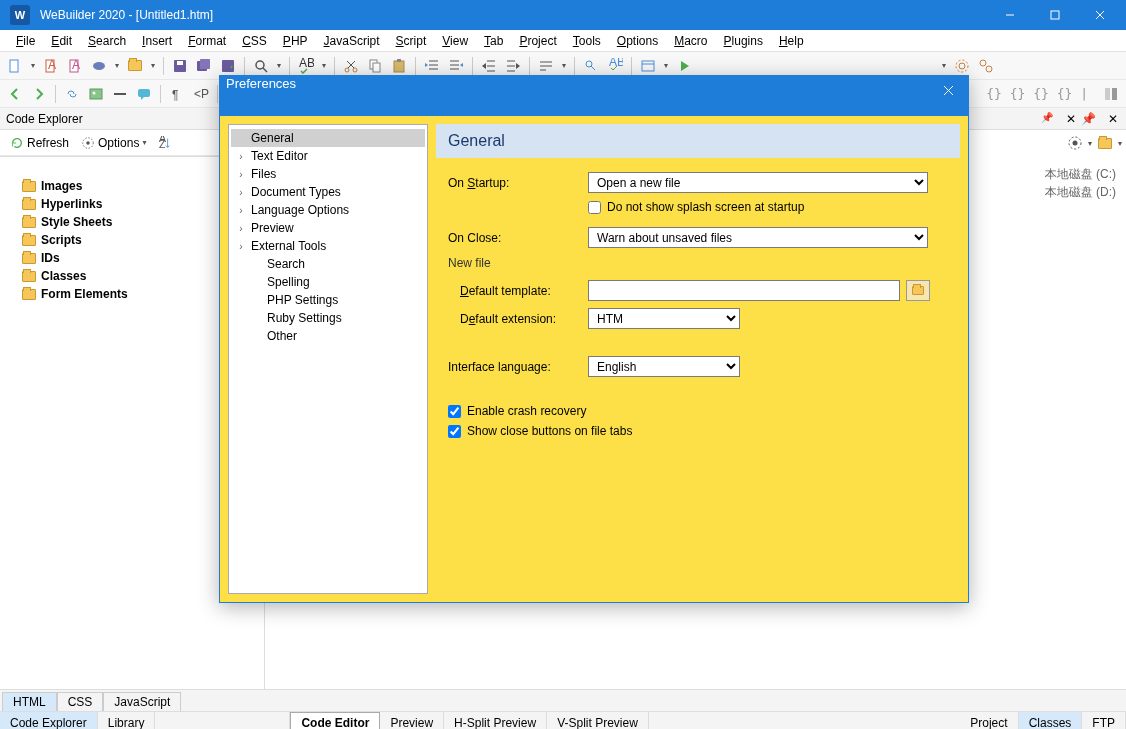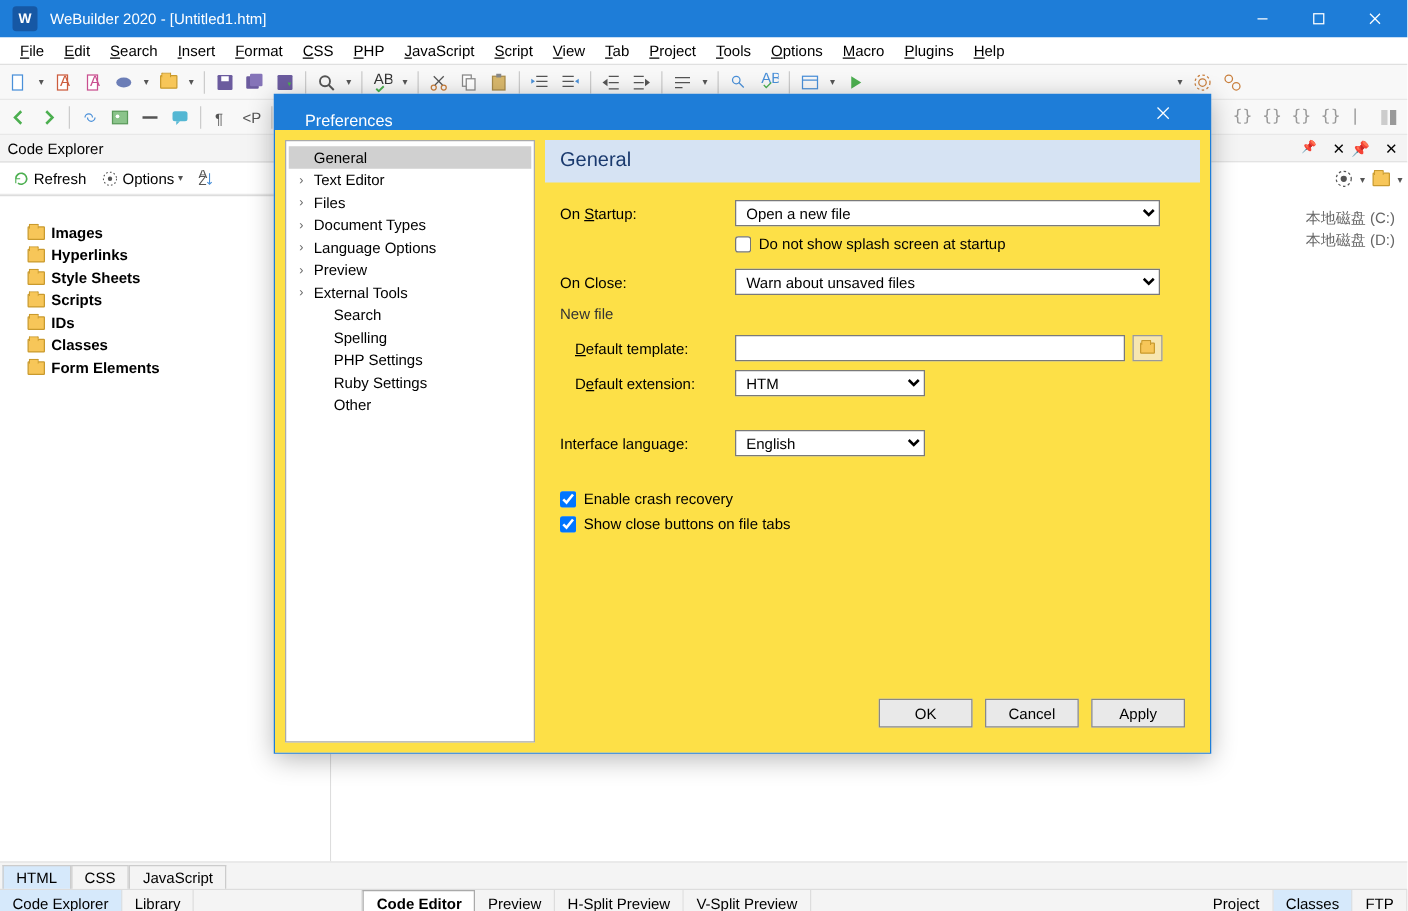--- a/index.html
+++ b/index.html
@@ -49,21 +49,21 @@
 
 .tabrow { height: 22px; background: #f4f4f4; display: flex; align-items: stretch; border-top: 1px solid #ddd; }
 .tab { padding: 3px 10px; border-right: 1px solid #ddd; cursor: pointer; background:#f4f4f4; display:flex; align-items:center;}
 .tab.active { background: #d6e9fb; }
 .tab.ce-active { background: #fff; border: 1px solid #aaa; border-bottom-color:#fff; position:relative; top:0px;}
 .tabrow.editor { background:#f4f4f4; }
 .tabrow .right-tabs { margin-left:auto; display:flex; }
 
 
 .modal { position: absolute; left: 219px; top: 75px; width: 750px; height: 528px; background: #f0f0f0; border: 1px solid #1e7dd8; box-shadow: 0 4px 20px rgba(0,0,0,.3); z-index: 100; display:flex; flex-direction:column;}
-.modal-title { height: 28px; background: #1e7dd8; color: #fff; display: flex; align-items: flex-end; padding: 0 24px; }
+.modal-title { height: 40px; background: #1e7dd8; color: #fff; display: flex; align-items: flex-start; padding: 0 6px; }
 .modal-title .txt { flex:1; font-size: 13px; }
 .modal-title .close { width: 28px; height: 28px; display:flex; align-items:center; justify-content:center; cursor:pointer;}
 .modal-body { flex:1; display:flex; padding: 8px; gap: 8px; background:#fde047;}
 .modal-nav { width: 200px; background:#fff; border:1px solid #aaa; padding:4px 2px; }
 .nav-item { display:flex; align-items:center; padding: 2px 4px; gap:4px; cursor:pointer; }
 .nav-item.sel { background:#d0d0d0; }
 .nav-item .chev { width:12px; color:#666; font-size:10px; text-align:center;}
 .nav-item.indent { padding-left: 20px; }
 .modal-content { flex:1; display:flex; flex-direction:column; }
 .content-head { background:#d6e3f3; padding: 8px 12px; font-size: 16px; color:#1a3a6e; }
@@ -615,26 +615,15 @@
         <div style="height:20px"></div>
         <div class="checkbox-row">
           <input type="checkbox" checked="" style="">
           <span>Enable crash recovery</span>
         </div>
         <div class="checkbox-row">
           <input type="checkbox" checked="" style="">
           <span>Show close buttons on file tabs</span>
         </div>
       </div>
-      <div class="modal-buttons">
-        <div class="dlg-btn">
-            <span>OK</span>
-          </div>
-        <div class="dlg-btn">
-            <span>Cancel</span>
-          </div>
-        <div class="dlg-btn">
-            <span>Apply</span>
-          </div>
-      </div>
     </div>
   </div>
 </div>
 
 </body></html>

